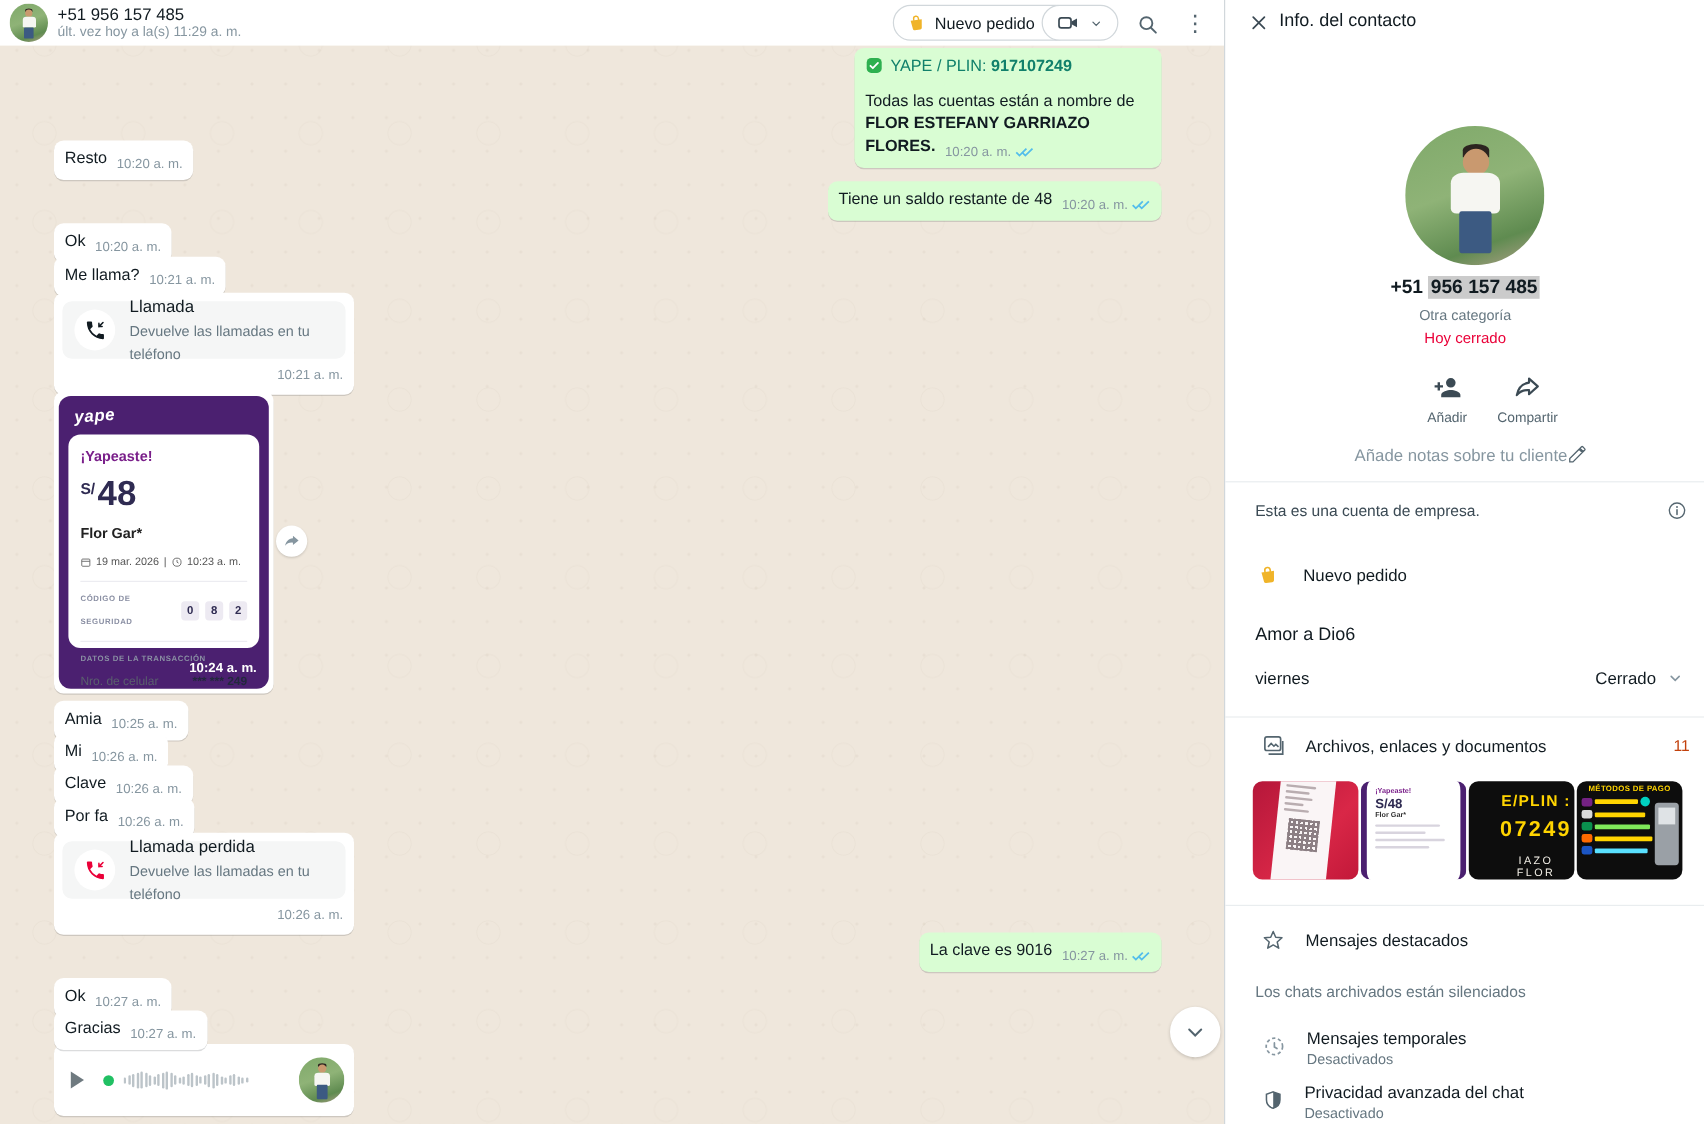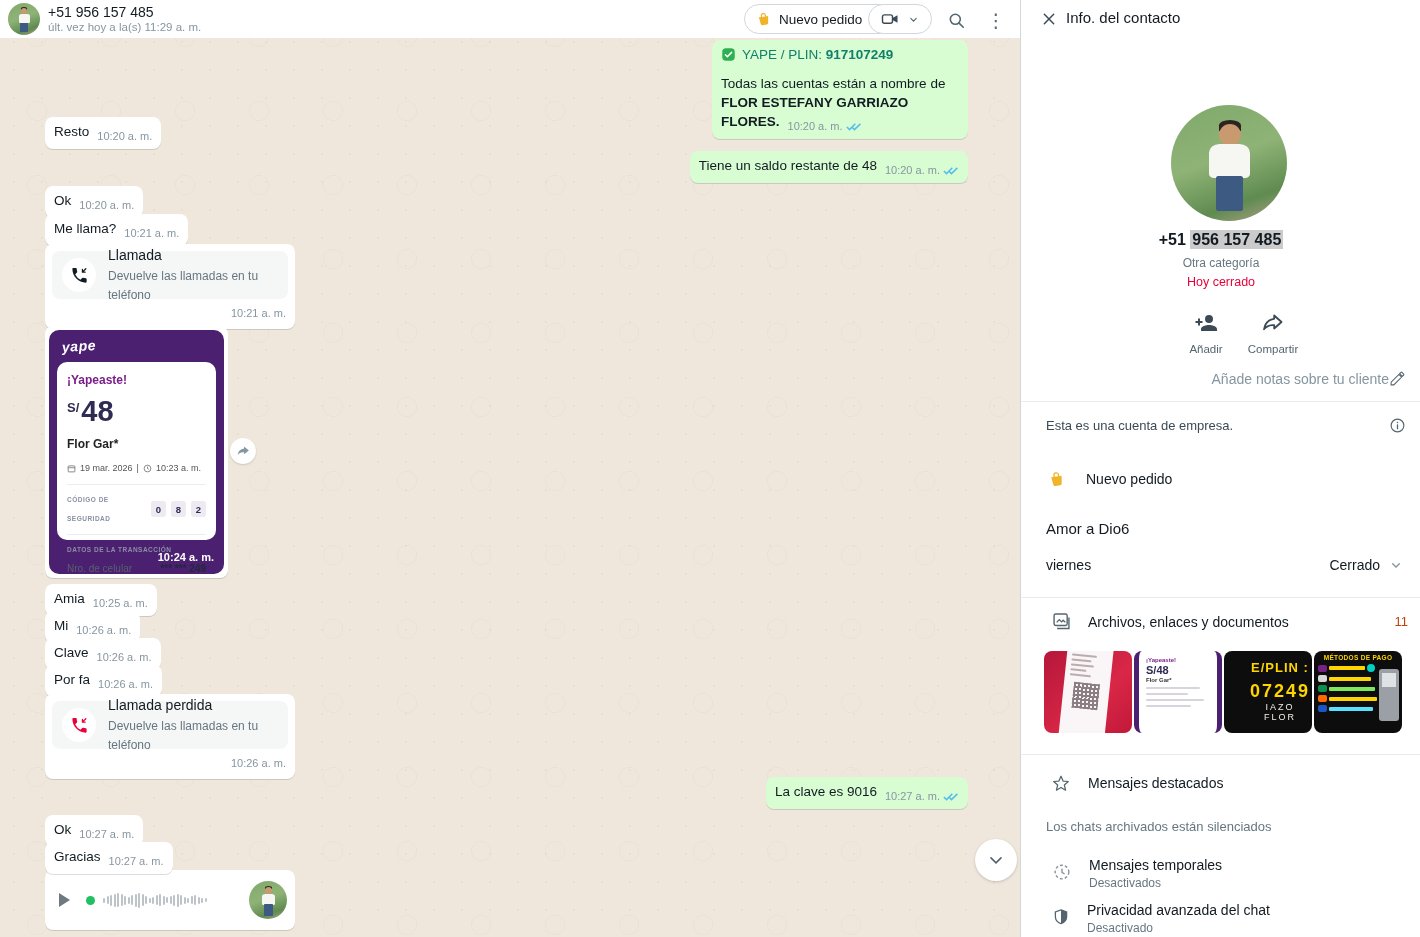--- a/index.html
+++ b/index.html
@@ -94,21 +94,21 @@
   .panel { position:absolute; left:1020px; top:0; width:400px; height:937px; background:#fff; border-left:1px solid #d1d7db; }
   .panel-title { position:absolute; left:45px; top:9px; font-size:15px; color:#111b21; }
   .close-btn { position:absolute; left:17px; top:8px; width:22px; height:22px; display:flex; align-items:center; justify-content:center; cursor:pointer; }
   .p-avatar { position:absolute; left:150px; top:105px; width:116px; height:116px; border-radius:50%; overflow:hidden; cursor:pointer; }
   .p-phone { position:absolute; left:0; top:231px; width:400px; text-align:center; font-size:16px; font-weight:bold; color:#111b21; }
   .p-phone .hl { background:#cbcbcb; padding:1px 2px; }
   .p-cat { position:absolute; left:0; top:256px; width:400px; text-align:center; font-size:12px; color:#667781; }
   .p-status { position:absolute; left:0; top:275px; width:400px; text-align:center; font-size:12.5px; color:#ea0038; }
   .p-action { position:absolute; top:311px; width:70px; display:flex; flex-direction:column; align-items:center; gap:8px; cursor:pointer; }
   .p-action .lab { font-size:11.5px; color:#54656f; }
-  .p-notes { position:absolute; left:25px; right:14px; top:370px; display:flex; justify-content:flex-end; align-items:center; cursor:text; }
+  .p-notes { position:absolute; left:25px; right:14px; top:370px; display:flex; justify-content:center; align-items:center; cursor:text; }
   .p-notes .ph { font-size:14px; color:#8696a0; }
   .divider { position:absolute; left:0; width:400px; border-top:1px solid #e9edef; }
   .p-biz { position:absolute; left:25px; right:14px; top:417px; display:flex; justify-content:space-between; align-items:center; }
   .p-biz .t { font-size:13px; color:#3b4a54; }
   .p-row { position:absolute; display:flex; align-items:center; gap:20px; cursor:pointer; }
   .p-row .t { font-size:14px; color:#111b21; }
   .p-about { position:absolute; left:25px; top:520px; font-size:15px; color:#111b21; }
   .p-hours { position:absolute; left:25px; right:16px; top:557px; display:flex; justify-content:space-between; align-items:center; cursor:pointer; }
   .p-hours .d { font-size:14px; color:#111b21; }
   .p-hours .s { font-size:14px; color:#111b21; display:flex; align-items:center; gap:8px; }
@@ -123,21 +123,21 @@
   .th-qr { width:26px; height:26px; margin:6px auto 0;
      background:repeating-linear-gradient(0deg,#8c7f84 0 2px,transparent 2px 4px),repeating-linear-gradient(90deg,#8c7f84 0 2px,transparent 2px 4px); }
   .th-yape { background:#fff; border-left:5px solid #4b2070; border-right:5px solid #4b2070; padding:6px 7px; }
   .ty-head { color:#7a1f8a; font-weight:bold; font-size:6px; }
   .ty-amt { font-size:11px; font-weight:bold; color:#2f2b52; margin-top:1px; }
   .ty-payer { font-size:6px; font-weight:bold; color:#333; margin-top:1px; }
   .ty-bar { height:2px; background:#d8d4de; margin-top:4px; border-radius:1px; }
   .th-plin { background:#0d0d0d; color:#ffd400; text-align:center; padding-top:9px;padding-left:24px; }
   .tp-1 { font-size:13px; font-weight:bold; letter-spacing:1px; }
   .tp-2 { font-size:18px; font-weight:bold; margin-top:6px; letter-spacing:2px; }
-  .tp-3 { color:#f2efe6; font-size:9px; letter-spacing:2px; margin-top:0; }
+  .tp-3 { color:#f2efe6; font-size:9px; letter-spacing:2px; margin-top:10px; }
   .th-met { background:#0d0d0d; padding:3px 4px; }
   .tm-title { color:#ffd400; font-weight:bold; font-size:6.5px; text-align:center; letter-spacing:.3px; }
   .tm-row { display:flex; align-items:center; gap:2px; margin-top:3px; }
   .tm-chip { width:9px; height:7px; border-radius:2px; flex:none; }
   .tm-bar { height:4px; border-radius:1px; flex:1; }
   .tm-pos { position:absolute; right:3px; top:18px; width:20px; height:52px; background:#9aa0a6; border-radius:3px; }
   .tm-pos::after { content:""; position:absolute; left:3px; top:4px; right:3px; height:14px; background:#dfe3e6; }
   .p-star { position:absolute; left:30px; top:773px; display:flex; align-items:center; gap:17px; cursor:pointer; }
   .p-star .t { font-size:14px; color:#111b21; }
   .p-arch { position:absolute; left:25px; top:819px; font-size:13px; color:#667781; }

